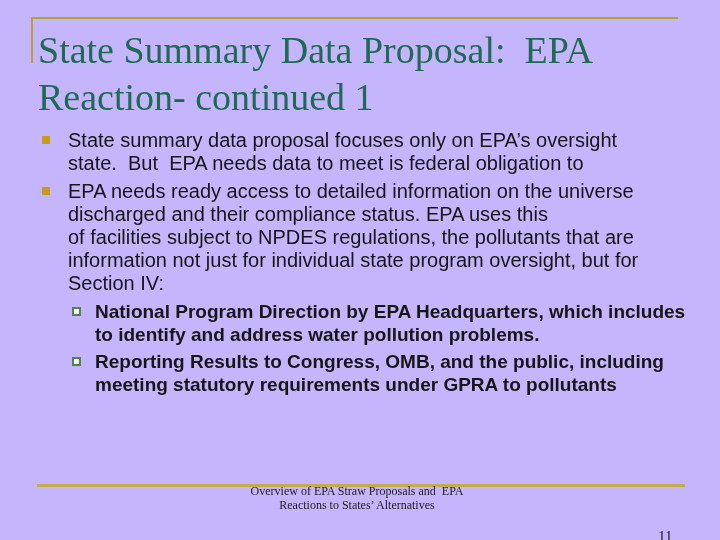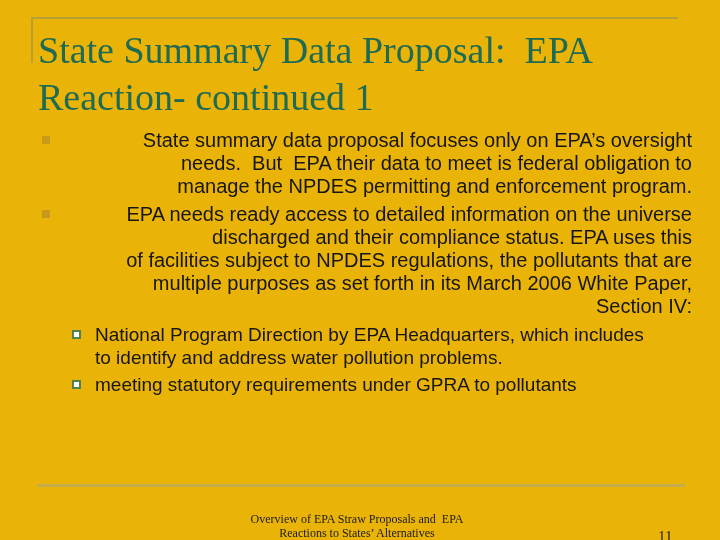--- a/index.html
+++ b/index.html
@@ -8,21 +8,21 @@
     background: #ffffff;
     width: 720px;
     height: 540px;
     overflow: hidden;
     font-family: "Liberation Sans", sans-serif;
   }
   .slide {
     position: relative;
     width: 720px;
     height: 540px;
-    background: #eab308;
+    background: #c4b5fd;
   }
   
   .rule-top {
     position: absolute;
     left: 31px;
     top: 17px;
     width: 647px;
     height: 2px;
     background: #b5a038;
   }
@@ -63,23 +63,22 @@
     width: 650px;
     color: #161616;
   }
   .para { position: relative; }
   .para.l1 { margin-bottom: 5px; }
   .para.l2 { margin-bottom: 4px; }
   .para.l1 .ptext {
     margin-left: 26px;
     font-size: 20px;
     line-height: 23px;
-    text-align: right;
   }
-  .para.l2 { margin-left: 30px; }
+  .para.l2 { margin-left: 30px; font-weight: bold; }
   .para.l2 .ptext {
     margin-left: 23px;
     font-size: 19px;
     line-height: 23px;
   }
   .ptext .b-line { white-space: pre; }
   .marker1 {
     position: absolute;
     left: 0;
     top: 7px;
@@ -96,21 +95,21 @@
     background: #ffffff;
     border: 2px solid #55814f;
     box-sizing: border-box;
     width: 9px;
     height: 9px;
   }
   
   .footer-text {
     position: absolute;
     left: 207px;
-    top: 512px;
+    top: 484px;
     width: 300px;
     text-align: center;
     font-family: "Liberation Serif", "DejaVu Serif", serif;
     font-size: 12px;
     line-height: 14px;
     color: #1c1c1c;
   }
   .footer-text .f-line { white-space: pre; }
   .page-number {
     position: absolute;
@@ -134,47 +133,47 @@
     <div class="t-line">State Summary Data Proposal:  EPA</div>
     <div class="t-line">Reaction- continued 1</div>
   </div>
 
   <div class="body">
 
     <div class="para l1">
       <span class="marker1"></span>
       <div class="ptext">
         <div class="b-line">State summary data proposal focuses only on EPA’s oversight</div>
-        <div class="b-line">needs.  But  EPA their data to meet is federal obligation to</div>
-        <div class="b-line">manage the NPDES permitting and enforcement program.</div>
+        <div class="b-line">state.  But  EPA needs data to meet is federal obligation to</div>
       </div>
     </div>
 
     <div class="para l1">
       <span class="marker1"></span>
       <div class="ptext">
         <div class="b-line">EPA needs ready access to detailed information on the universe</div>
         <div class="b-line">discharged and their compliance status. EPA uses this</div>
         <div class="b-line">of facilities subject to NPDES regulations, the pollutants that are</div>
-        <div class="b-line">multiple purposes as set forth in its March 2006 White Paper,</div>
+        <div class="b-line">information not just for individual state program oversight, but for</div>
         <div class="b-line">Section IV:</div>
       </div>
     </div>
 
     <div class="para l2">
       <span class="marker2"></span>
       <div class="ptext">
         <div class="b-line">National Program Direction by EPA Headquarters, which includes</div>
         <div class="b-line">to identify and address water pollution problems.</div>
       </div>
     </div>
 
     <div class="para l2">
       <span class="marker2"></span>
       <div class="ptext">
+        <div class="b-line">Reporting Results to Congress, OMB, and the public, including</div>
         <div class="b-line">meeting statutory requirements under GPRA to pollutants</div>
       </div>
     </div>
 
   </div>
 
   <div class="rule-bottom"></div>
 
   <div class="footer-text">
     <div class="f-line">Overview of EPA Straw Proposals and  EPA</div>

